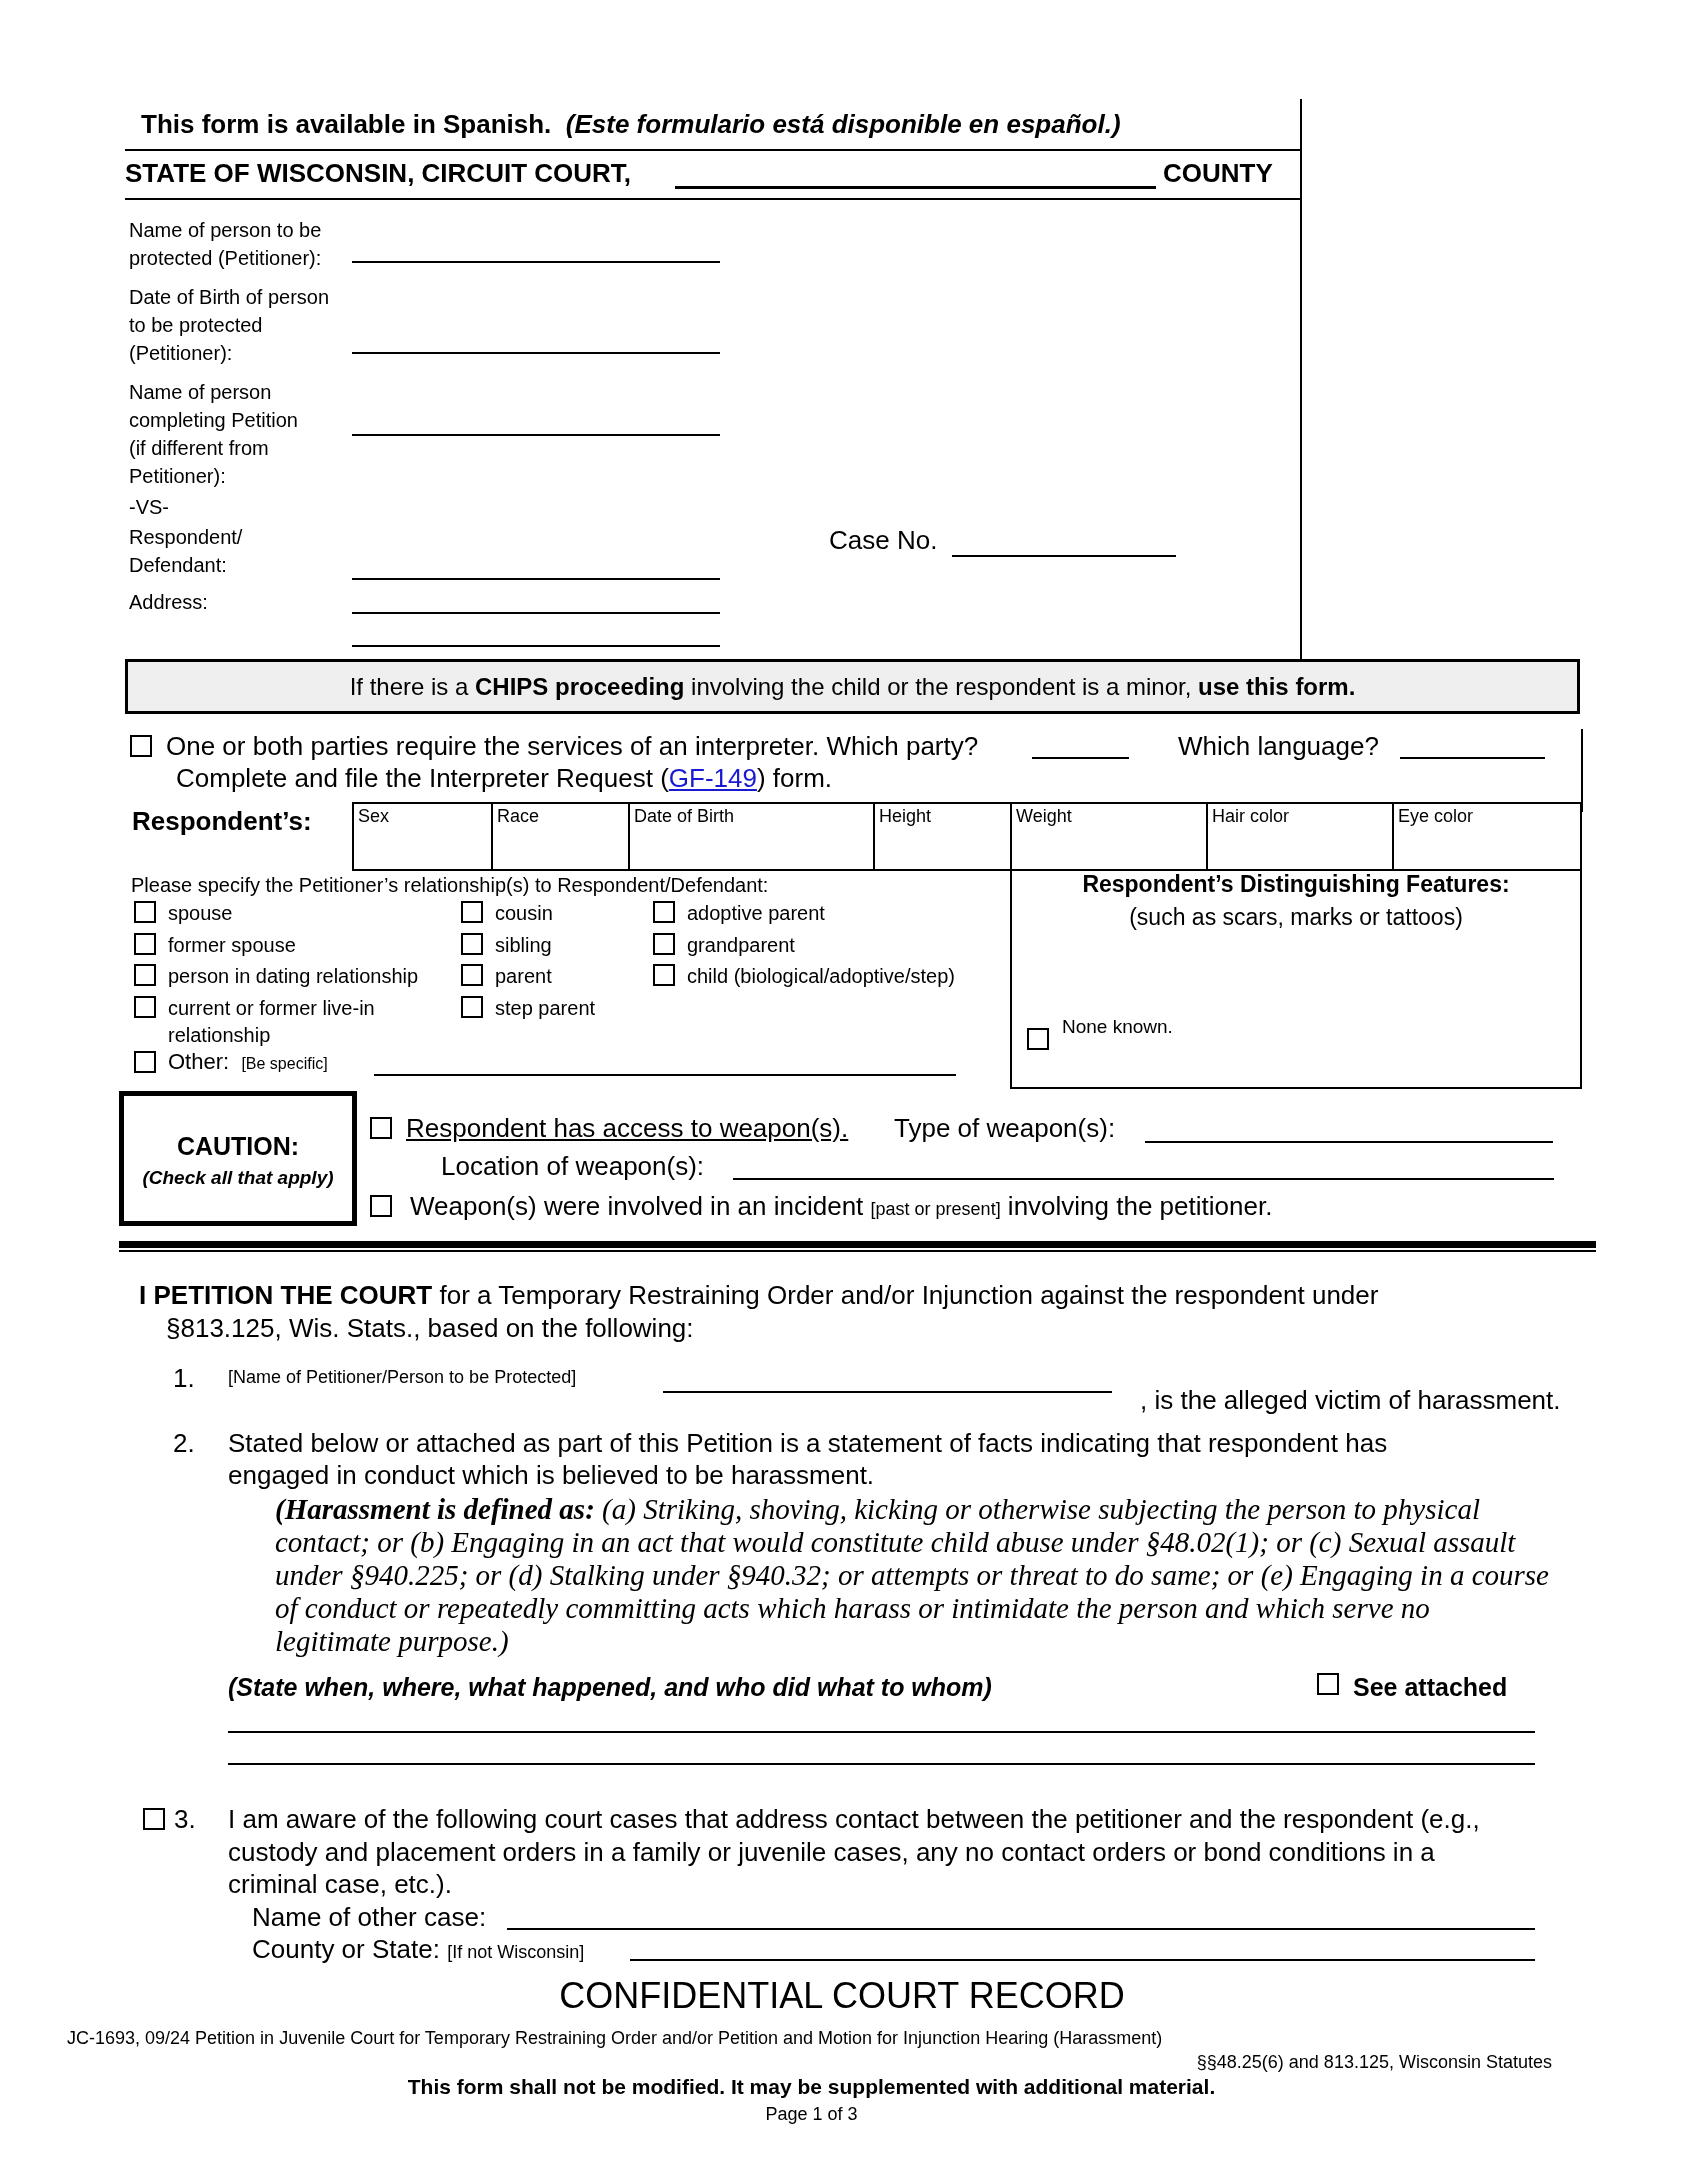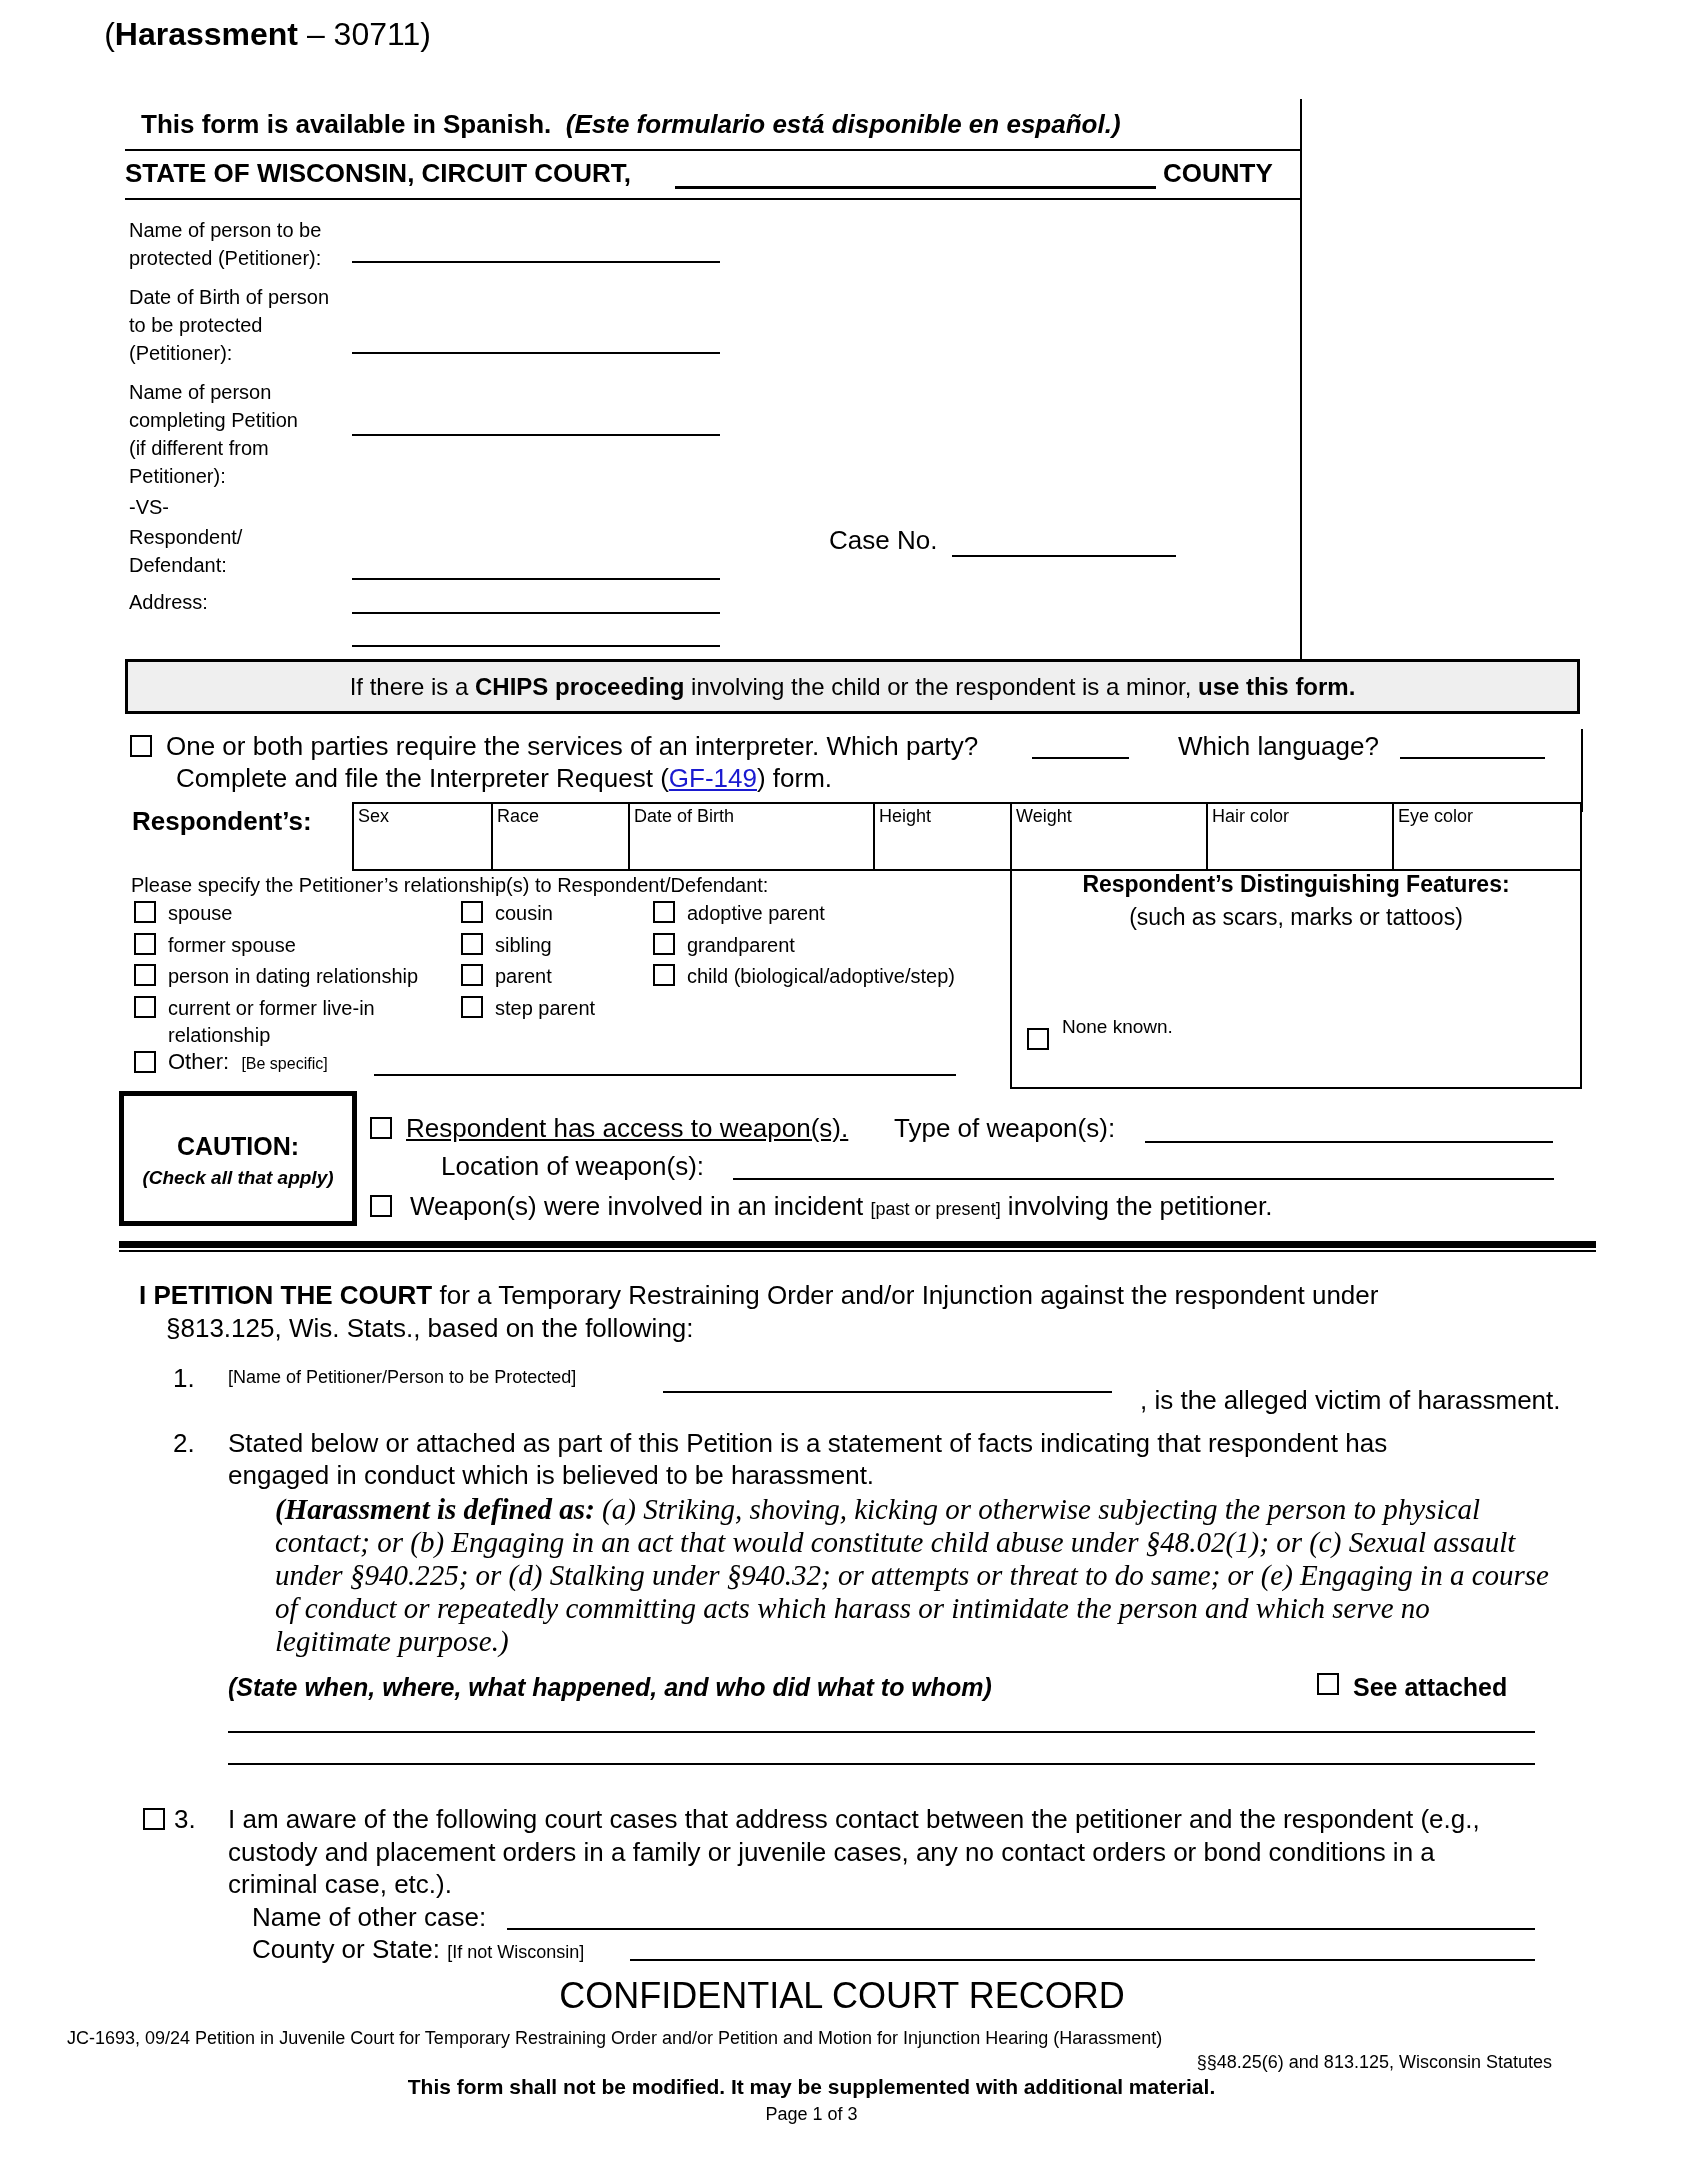--- a/index.html
+++ b/index.html
@@ -109,23 +109,20 @@
   <div>Respondent/</div>
     <div>Defendant:</div>
 </div>
 <div class="blank" style="left:352px; top:578px; width:368px;"></div>
 
 <div class="caption-lbl" style="left:129px; top:588px;">Address:</div>
 <div class="blank" style="left:352px; top:612px; width:368px;"></div>
 <div class="blank" style="left:352px; top:645px; width:368px;"></div>
 
 <div id="title-block">
-  <div id="title-sub">
-    <span>(</span><b>Harassment</b> <span>– 30711)</span>
-  </div>
 </div>
 <div id="case-no">Case No.</div>
 <div class="blank" style="left:952px; top:555px; width:224px;"></div>
 
 <div id="chips-box">
   <span>If there is a </span><b>CHIPS proceeding</b><span> involving the child or the respondent is a minor, </span><b>use this form.</b>
 </div>
 
 <div class="vline" style="left:1581px; top:729px; width:2px; height:83px;"></div>
 <div class="cb" style="left:130px; top:735px;"></div>

